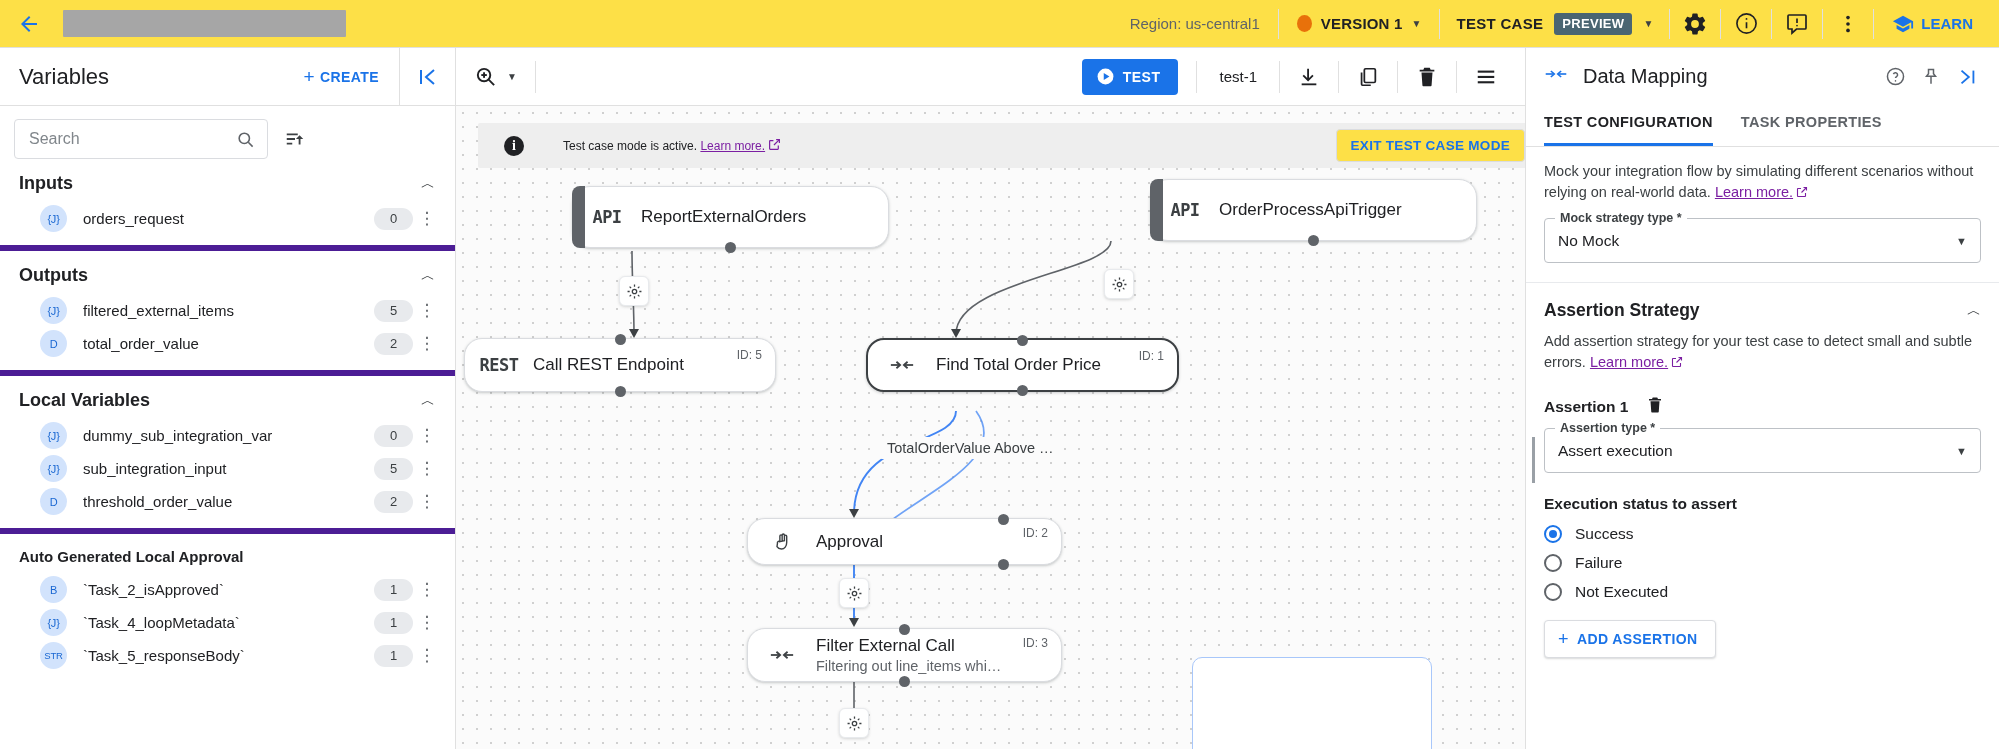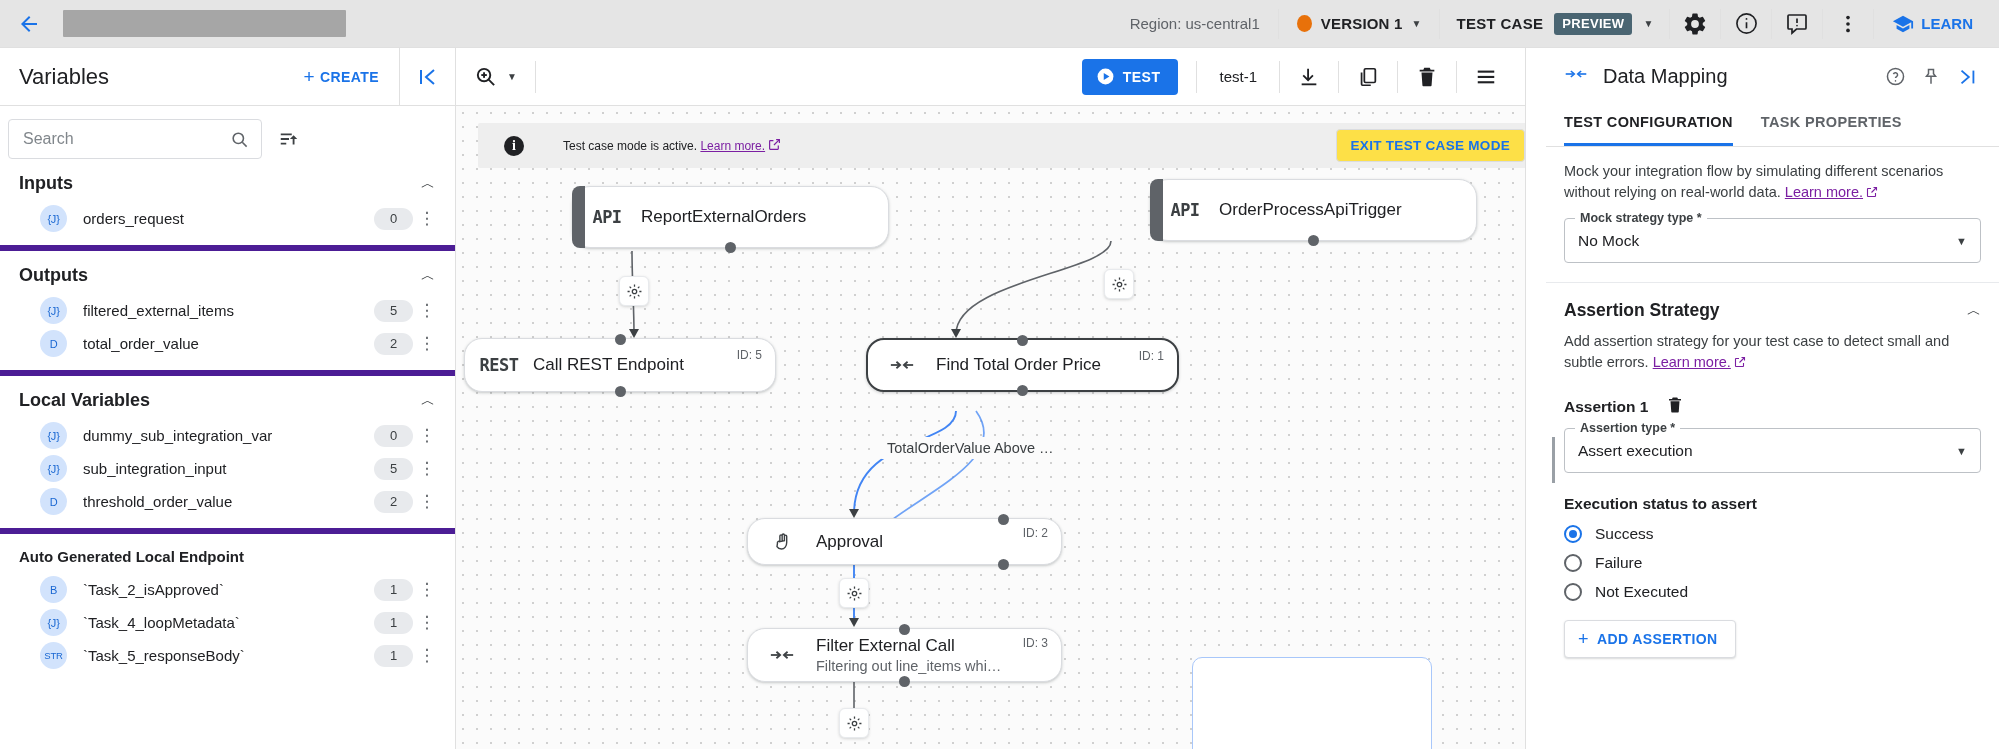--- a/index.html
+++ b/index.html
@@ -10,21 +10,21 @@
     overflow: hidden;
     color: #202124;
   }
   #app { position: relative; width: 1999px; height: 749px; display: flex; flex-direction: column; }
 
   
   .topbar {
     height: 48px; flex: 0 0 48px;
     display: flex; align-items: center;
     border-bottom: 1px solid #e0e0e0;
-    background: #e5e5e5;
+    background: #fde047;
     padding: 0 10px 0 14px;
   }
   .back-arrow {
     width: 30px; height: 30px; display: flex; align-items: center; justify-content: center;
     color: #1a73e8; cursor: pointer; flex: 0 0 auto;
   }
   .title-redact {
     width: 283px; height: 27px; background: #a6a6a6; margin-left: 19px; border-radius: 1px;
   }
   .topbar-spacer { flex: 1 1 auto; }
@@ -65,21 +65,21 @@
   }
   .sb-title { font-size: 22px; color: #202124; flex: 1 1 auto; }
   .sb-create {
     display: flex; align-items: center; gap: 5px; color: #1a73e8;
     font-size: 14px; font-weight: bold; letter-spacing: .4px; cursor: pointer; padding-right: 20px;
   }
   .sb-create .plus { font-size: 19px; font-weight: normal; line-height: 1; }
   .sb-collapse { width: 56px; height: 58px; display: flex; align-items: center; justify-content: center;
     border-left: 1px solid #e0e0e0; color: #1a73e8; cursor: pointer; }
   .sb-scroll { flex: 1 1 auto; overflow: hidden; }
-  .search-wrap { padding: 13px 8px 0; }
+  .search-wrap { padding: 13px 14px 0; }
   .search-box {
     height: 40px; border: 1px solid #dadce0; border-radius: 4px;
     display: flex; align-items: center; padding: 0 12px 0 14px; background: #fff;
   }
   .search-box input {
     border: 0; outline: 0; flex: 1 1 auto; font-size: 16px; color: #202124;
     font-family: "Liberation Sans", sans-serif; background: transparent;
   }
   .search-box input::placeholder { color: #80868b; }
   .search-row { display: flex; align-items: center; gap: 10px; }
@@ -182,21 +182,21 @@
     padding: 3px 7px; white-space: nowrap; border-radius: 2px;
   }
   .blue-box {
     position: absolute; border: 1.5px solid #a8c7fa; background: #fff; border-radius: 10px;
   }
   svg.wires { position: absolute; inset: 0; width: 100%; height: 100%; pointer-events: none; }
 
   
   .rpanel {
     width: 474px; flex: 0 0 474px; border-left: 1px solid #e0e0e0;
-    background: #fff; display: flex; flex-direction: column; min-height: 0; padding-left: 20px;
+    background: #fff; display: flex; flex-direction: column; min-height: 0;
   }
   .rp-head { height: 57px; flex: 0 0 57px; display: flex; align-items: center; padding: 0 14px 0 18px; }
   .rp-head-ico { color: #1a73e8; font-size: 17px; padding-right: 15px; }
   .rp-title { font-size: 20px; flex: 1 1 auto; color: #202124; }
   .rp-ico { width: 36px; height: 40px; display: flex; align-items: center; justify-content: center; cursor: pointer; color: #5f6368; }
   .rp-ico.blue { color: #1a73e8; }
   .tabs { display: flex; border-bottom: 1px solid #e0e0e0; padding: 0 18px; }
   .tab {
     font-size: 14.5px; font-weight: bold; letter-spacing: .35px; color: #5f6368;
     padding: 9px 0 13px; margin-right: 28px; cursor: pointer; border-bottom: 3px solid transparent;
@@ -394,21 +394,21 @@
               </div>
               <div class="var-row">
                 <span class="var-badge">D</span>
                 <span class="var-name">threshold_order_value</span>
                 <span class="var-count">2</span>
                 <span class="var-menu">⋮</span>
               </div>
             </div>
             <div class="sec">
               <div class="sec-head sub">
-                <div class="sec-name">Auto Generated Local Endpoint</div>
+                <div class="sec-name">Auto Generated Local Approval</div>
               </div>
               <div class="var-row">
                 <span class="var-badge">B</span>
                 <span class="var-name">`Task_2_isApproved`</span>
                 <span class="var-count">1</span>
                 <span class="var-menu">⋮</span>
               </div>
               <div class="var-row">
                 <span class="var-badge">{J}</span>
                 <span class="var-name">`Task_4_loopMetadata`</span>

